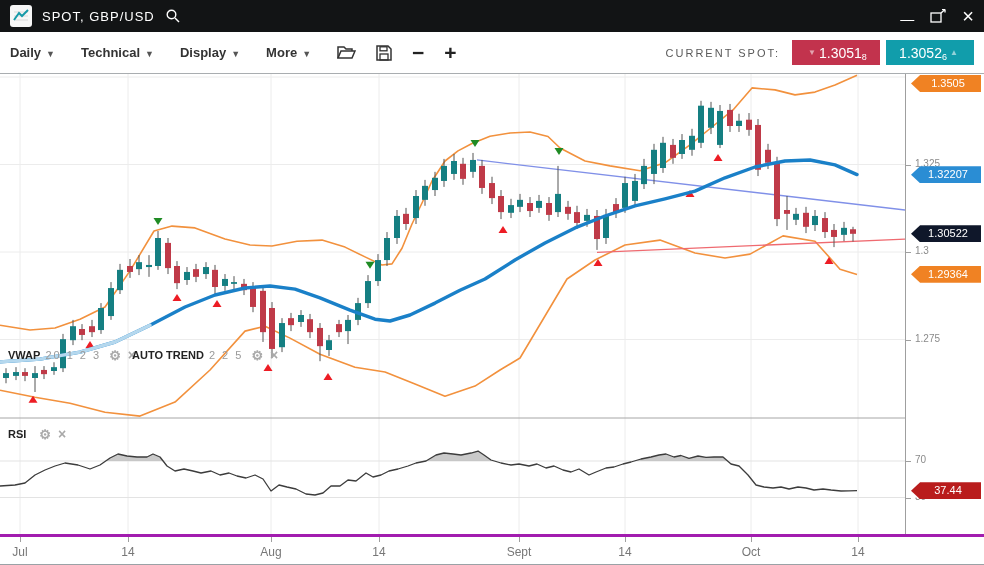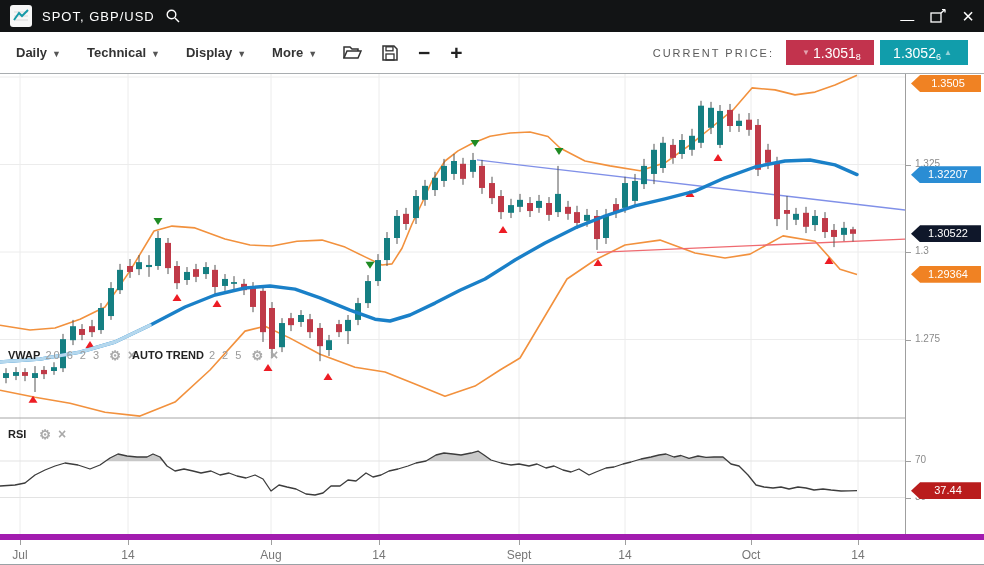--- a/index.html
+++ b/index.html
@@ -7,21 +7,21 @@
   
   .titlebar{height:32px;background:#121415;display:flex;align-items:center;padding:0 10px;box-sizing:border-box;color:#fff;}
   .logo{width:22px;height:22px;background:#f7f7f7;border-radius:3px;display:flex;align-items:center;justify-content:center;margin-right:10px;}
   .tb-title{font-size:13px;letter-spacing:1px;color:#fff;}
   .tb-search{margin-left:10px;display:flex;align-items:center;}
   .tb-spacer{flex:1;}
   .winbtn{color:#fff;margin-left:16px;font-size:15px;line-height:1;cursor:default;display:flex;align-items:center;}
   .minimize{font-size:14px;position:relative;top:3px;}
   .closebtn{font-size:20px;}
   
-  .toolbar{height:42px;background:#fff;border-bottom:1px solid #a9adb0;display:flex;align-items:center;padding:0 16px;box-sizing:border-box;}
+  .toolbar{height:42px;background:#fff;border-bottom:1px solid #a9adb0;display:flex;align-items:center;padding:0 10px;box-sizing:border-box;}
   .menu{display:flex;align-items:center;margin-right:26px;font-size:13px;font-weight:bold;color:#333;cursor:default;}
   .caret{font-size:9px;color:#555;margin-left:5px;position:relative;top:1px;}
   .toolicon{margin-right:20px;display:flex;align-items:center;color:#333;}
   .zoombtn{font-size:21px;font-weight:bold;color:#222;margin-right:20px;line-height:1;}
   .cp-label{font-size:11px;letter-spacing:2px;color:#5a5a5a;margin-left:auto;margin-right:12px;}
   .quote{width:88px;height:25px;display:flex;align-items:center;justify-content:center;color:#fff;font-size:14px;margin-right:6px;}
   .quote .sub{font-size:9px;align-self:flex-end;margin-bottom:3px;}
   .quote .qarrow{font-size:8px;opacity:.55;margin:0 3px;}
   
   .chart-wrap{position:relative;width:984px;height:460px;background:#fff;}
@@ -30,21 +30,21 @@
   .ytick-label{position:absolute;left:9px;font-size:10px;color:#8a8a8a;}
   .axis-tick{position:absolute;left:0;width:5px;height:1px;background:#9f9f9f;}
   .price-tag{position:absolute;left:5px;width:70px;height:17px;line-height:17px;font-size:11px;color:#fff;text-align:center;clip-path:polygon(0 50%,13% 0,100% 0,100% 100%,13% 100%);padding-left:4px;box-sizing:border-box;}
   .ind-row{position:absolute;display:flex;align-items:center;font-size:11px;pointer-events:none;}
   .ind-name{font-weight:bold;color:#222;margin-right:5px;}
   .ind-params{color:#9a9a9a;margin-right:8px;letter-spacing:2px;}
   .ind-gear,.ind-close{color:#a9a9a9;font-weight:bold;margin-right:7px;pointer-events:auto;cursor:default;}
   .ind-gear{font-size:13px;}
   .ind-close{font-size:14px;}
   
-  .xaxis{position:relative;width:984px;height:29px;border-top:6px solid #a21caf;background:#fff;box-sizing:border-box;}
+  .xaxis{position:relative;width:984px;height:29px;border-top:3px solid #a21caf;background:#fff;box-sizing:border-box;}
   .xlabel{position:absolute;top:8px;transform:translateX(-50%);font-size:12px;color:#777;}
   .xtick{position:absolute;top:0;width:1px;height:5px;background:#9f9f9f;}
 </style>
 </head>
 <body>
 
 <div class="titlebar">
   <div class="logo">
     <svg width="18" height="18" viewBox="0 0 18 18">
       <line x1="2" y1="5" x2="16" y2="5" stroke="#d9d9d9" stroke-width="1"></line>
@@ -98,21 +98,21 @@
   </span>
   <span class="toolicon">
     <svg width="16" height="16" viewBox="0 0 16 16">
       <path d="M1 1 L12 1 L15 4 L15 15 L1 15 Z" stroke="#333" stroke-width="1.5" fill="none"></path>
       <rect x="4" y="1.8" width="7" height="4" stroke="#333" stroke-width="1.3" fill="none"></rect>
       <rect x="4" y="9" width="8" height="6" stroke="#333" stroke-width="1.3" fill="none"></rect>
     </svg>
   </span>
   <span class="zoombtn">−</span>
   <span class="zoombtn">+</span>
-  <span class="cp-label">CURRENT PRICE:</span>
+  <span class="cp-label">CURRENT SPOT:</span>
   <div class="quote" style="background:#c2334d">
     <span class="qarrow">▼</span>
     <span>1.3051</span>
       <span class="sub">8</span>
   </div>
   <div class="quote" style="background:#119dab;margin-right:0">
     <span>1.3052</span>
       <span class="sub">6</span>
     <span class="qarrow">▲</span>
   </div>
@@ -338,21 +338,21 @@
       <clipPath id="above70">
         <rect x="0" y="344" width="905" height="43"></rect>
       </clipPath>
       <polygon points="0,412.0 15,411.0 25,409.0 35,401.0 45,396.0 55,392.0 65,389.0 78,391.0 90,395.0 100,391.0 110,384.0 118,380.0 127,382.0 137,383.0 147,383.0 153,380.0 160,383.0 167,392.0 175,397.0 184,395.0 193,397.0 201,399.0 211,397.0 220,401.0 229,399.0 237,402.0 246,404.0 255,401.0 263,405.0 271,417.0 279,411.0 287,413.0 296,415.0 306,420.0 315,421.0 323,419.0 331,412.0 340,412.0 348,406.0 356,407.0 366,399.0 373,403.0 381,401.0 389,397.0 398,395.0 408,392.0 416,389.0 426,387.0 436,381.0 444,379.0 453,380.0 461,381.0 471,379.0 478,377.0 484,381.0 491,386.0 501,389.0 511,391.0 519,390.0 529,392.0 537,390.0 546,394.0 554,392.0 563,396.0 571,398.0 579,395.0 589,401.0 596,398.0 606,394.0 614,393.0 623,390.0 631,388.0 641,385.0 651,383.0 659,381.0 666,380.0 674,383.0 681,381.5 689,384.3 698,382.0 706,383.4 714,383.0 723,383.0 731,390.0 739,392.0 748,401.0 756,411.0 764,413.0 773,414.0 781,413.0 789,415.0 798,413.0 806,414.0 814,416.0 823,415.0 831,416.0 841,417.0 849,416.8 857,416.7 857,387 0,387" fill="#bdbdbd" opacity="0.8" clip-path="url(#above70)"></polygon>
       <polyline points="0,412.0 15,411.0 25,409.0 35,401.0 45,396.0 55,392.0 65,389.0 78,391.0 90,395.0 100,391.0 110,384.0 118,380.0 127,382.0 137,383.0 147,383.0 153,380.0 160,383.0 167,392.0 175,397.0 184,395.0 193,397.0 201,399.0 211,397.0 220,401.0 229,399.0 237,402.0 246,404.0 255,401.0 263,405.0 271,417.0 279,411.0 287,413.0 296,415.0 306,420.0 315,421.0 323,419.0 331,412.0 340,412.0 348,406.0 356,407.0 366,399.0 373,403.0 381,401.0 389,397.0 398,395.0 408,392.0 416,389.0 426,387.0 436,381.0 444,379.0 453,380.0 461,381.0 471,379.0 478,377.0 484,381.0 491,386.0 501,389.0 511,391.0 519,390.0 529,392.0 537,390.0 546,394.0 554,392.0 563,396.0 571,398.0 579,395.0 589,401.0 596,398.0 606,394.0 614,393.0 623,390.0 631,388.0 641,385.0 651,383.0 659,381.0 666,380.0 674,383.0 681,381.5 689,384.3 698,382.0 706,383.4 714,383.0 723,383.0 731,390.0 739,392.0 748,401.0 756,411.0 764,413.0 773,414.0 781,413.0 789,415.0 798,413.0 806,414.0 814,416.0 823,415.0 831,416.0 841,417.0 849,416.8 857,416.7" fill="none" stroke="#3c3c3c" stroke-width="1.3" stroke-linejoin="round"></polyline>
       <line x1="0" y1="344" x2="905" y2="344" stroke="#a6a6a6" stroke-width="1"></line>
     </svg>
 
   <div class="ind-row" style="left:8px;top:273px;">
     <span class="ind-name">VWAP</span>
-    <span class="ind-params">20 6 2 3</span>
+    <span class="ind-params">20 1 2 3</span>
     <span class="ind-gear">⚙</span>
     <span class="ind-close">×</span>
   </div>
   <div class="ind-row" style="left:132px;top:273px;">
     <span class="ind-name">AUTO TREND</span>
     <span class="ind-params">2 2 5</span>
     <span class="ind-gear">⚙</span>
     <span class="ind-close">×</span>
   </div>
   <div class="ind-row" style="left:8px;top:352px;">

